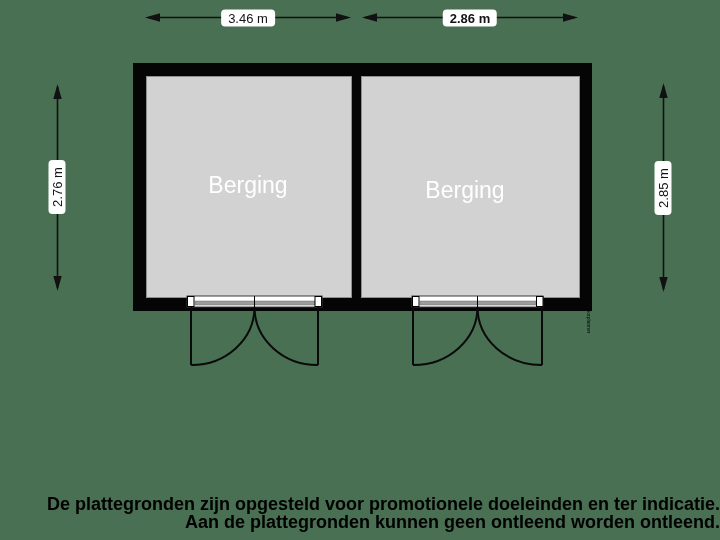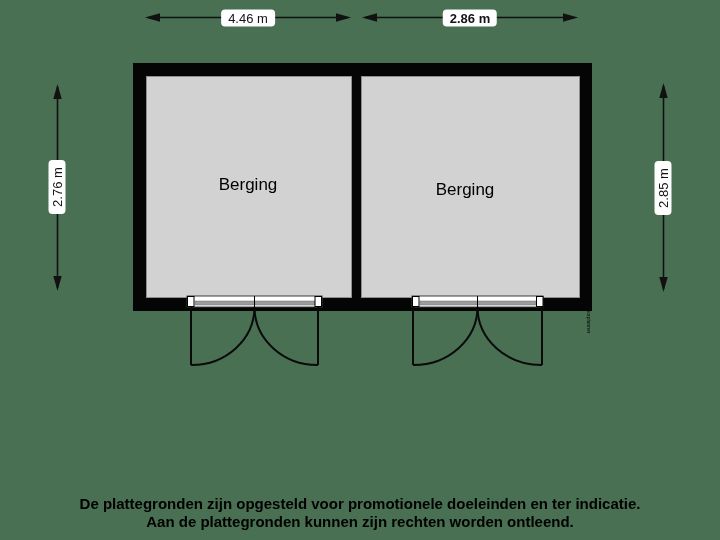--- a/index.html
+++ b/index.html
@@ -27,22 +27,22 @@
     position: absolute;
     background: #d2d2d2;
     border: 1px solid #8f8f8f;
     box-sizing: border-box;
   }
   .room-left  { left: 146px; top: 76px; width: 206px; height: 222px; }
   .room-right { left: 361px; top: 76px; width: 219px; height: 222px; }
   .room-label {
     position: absolute;
     transform: translate(-50%, -50%);
-    font-size: 17px;
-    color: #000000;
+    font-size: 23px;
+    color: #ffffff;
     white-space: nowrap;
   }
   .room-label.left  { left: 248px; top: 185px; }
   .room-label.right { left: 465px; top: 190px; }
   .overlay-svg {
     position: absolute;
     left: 0; top: 0;
     width: 720px; height: 540px;
     pointer-events: none;
   }
@@ -72,22 +72,22 @@
     writing-mode: vertical-rl;
     font-size: 5px;
     letter-spacing: 0px;
     color: #0a0a0a;
   }
   .disclaimer {
     position: absolute;
     left: 0;
     right: 0;
     top: 495px;
-    text-align: center;
-    font-size: 15px;
+    text-align: right;
+    font-size: 18px;
     font-weight: bold;
     line-height: 18px;
     color: #000000;
   }
 </style>
 </head>
 <body>
 
 <div class="stage">
 
@@ -149,25 +149,25 @@
       <line x1="413" y1="307" x2="413" y2="365"></line>
       <line x1="542" y1="307" x2="542" y2="365"></line>
       <path d="M 477.5 307 A 64 58 0 0 1 413 365"></path>
       <path d="M 477.5 307 A 64 58 0 0 0 542 365"></path>
     </g>
   </svg>
 
   <div class="room-label left">Berging</div>
   <div class="room-label right">Berging</div>
 
-  <div class="dim-pill pill-top-left">4.46 m</div>
+  <div class="dim-pill pill-top-left">3.46 m</div>
   <div class="dim-pill pill-top-right">2.86 m</div>
   <div class="dim-pill vertical pill-left">2.76 m</div>
   <div class="dim-pill vertical pill-right">2.85 m</div>
 
   <div class="watermark">floorplanner</div>
 
   <div class="disclaimer">
     <div>De plattegronden zijn opgesteld voor promotionele doeleinden en ter indicatie.</div>
-    <div>Aan de plattegronden kunnen zijn rechten worden ontleend.</div>
+    <div>Aan de plattegronden kunnen geen ontleend worden ontleend.</div>
   </div>
 
 </div>
 
 </body></html>

